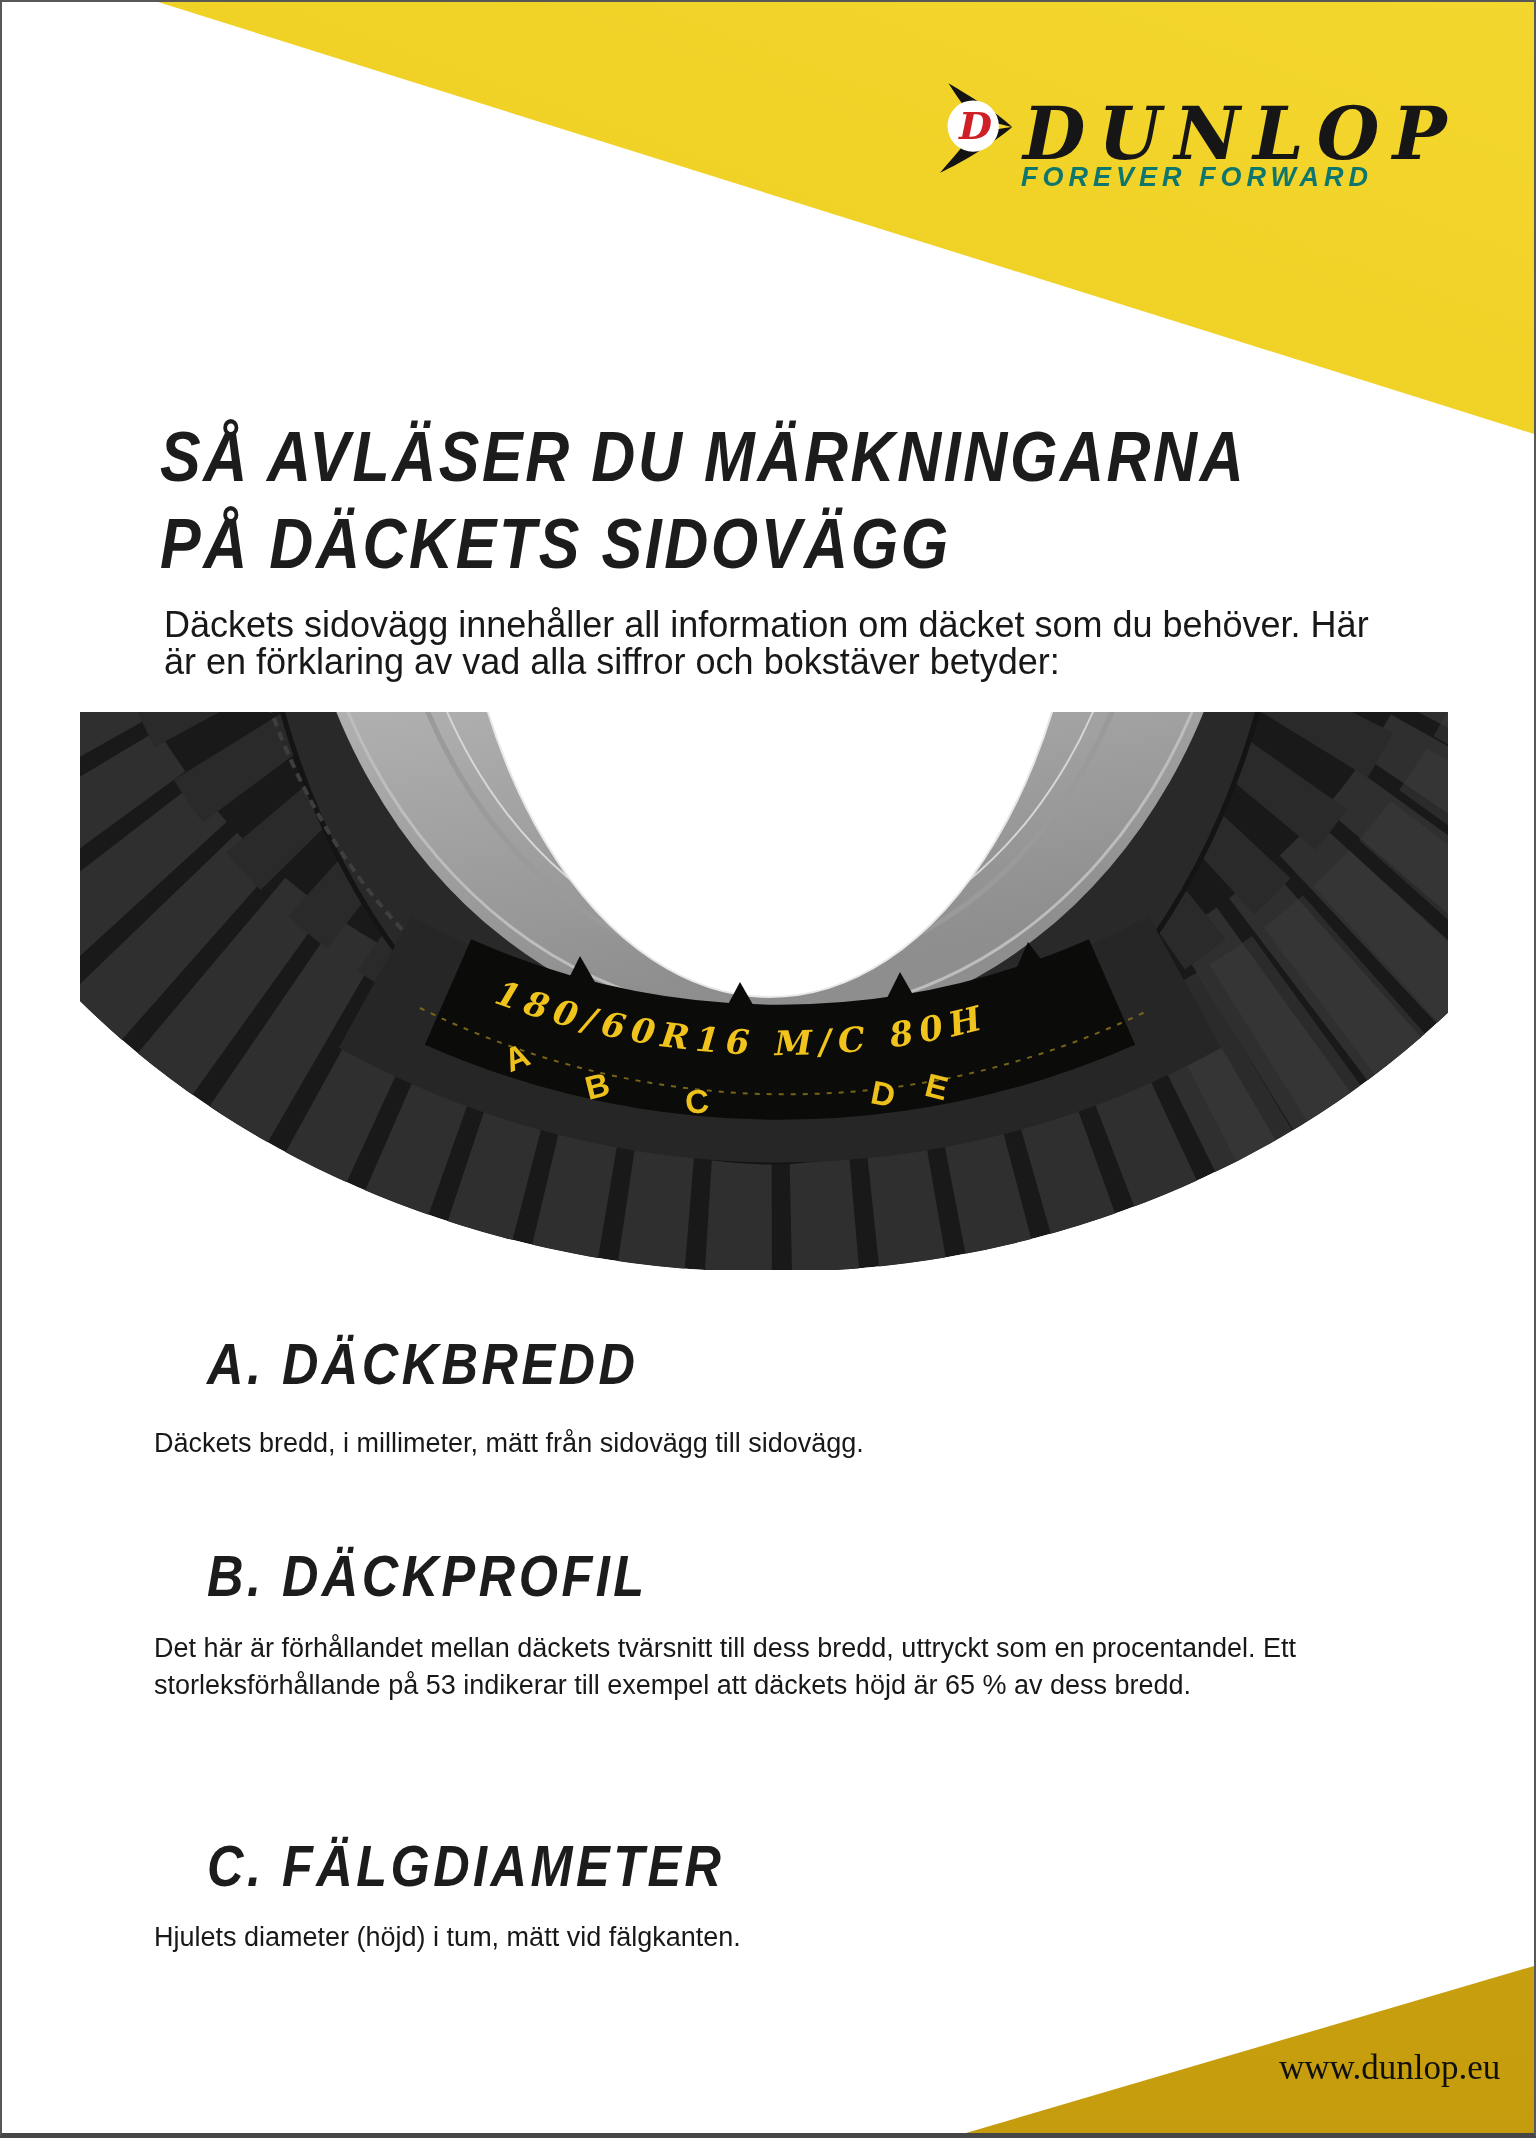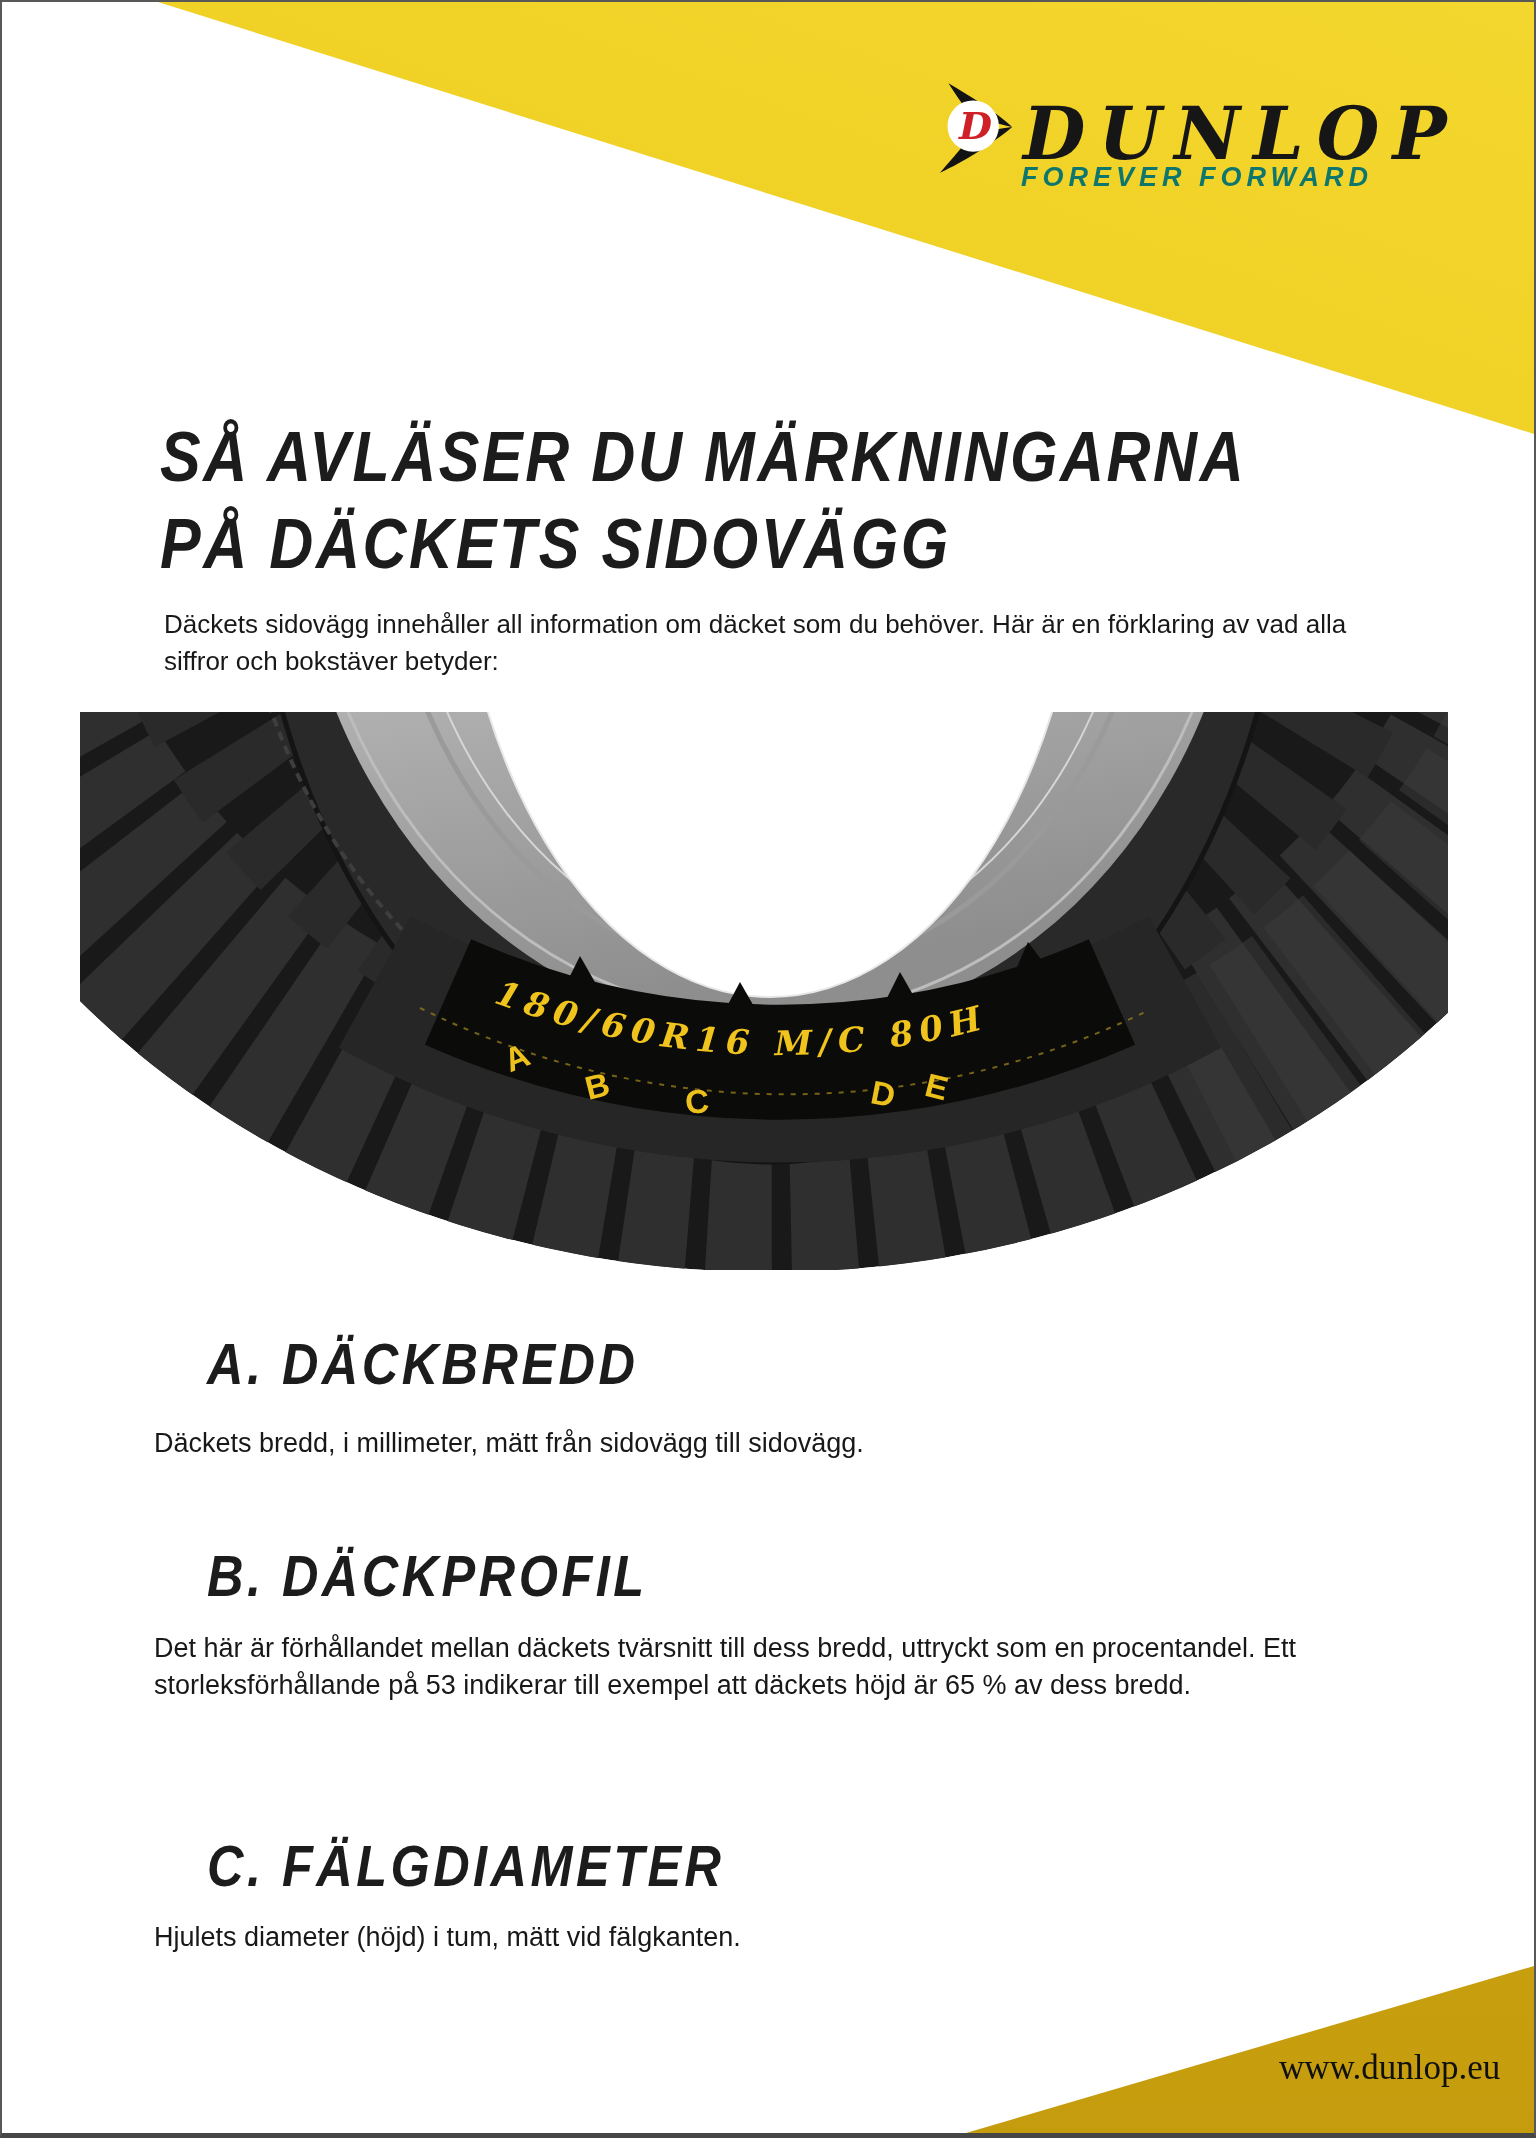--- a/index.html
+++ b/index.html
@@ -30,21 +30,21 @@
     position:absolute;left:84px;top:88px;font-weight:bold;font-style:italic;
     font-size:27px;letter-spacing:5px;color:#0f766e;white-space:nowrap;
   }
   .h1{position:absolute;left:158px;top:412px;}
   .cond{display:inline-block;transform:scaleX(0.87);transform-origin:left top;}
   .h1 .cond{
     font-weight:bold;font-style:italic;font-size:70px;line-height:87px;
     letter-spacing:3px;color:#1c1c1c;white-space:nowrap;
   }
   .intro{position:absolute;left:162px;top:604px;width:1225px;
-    font-size:26px;line-height:37px;color:#181818;}
+    font-size:36px;line-height:37px;color:#181818;}
   .tire-wrap{position:absolute;left:78px;top:710px;width:1368px;height:558px;}
   .sec-h{position:absolute;left:158px;margin-left:47px;}
   .sec-h .cond{
     font-weight:bold;font-style:italic;font-size:58px;line-height:60px;
     letter-spacing:4px;color:#1c1c1c;white-space:nowrap;
   }
   .sec-b{position:absolute;left:152px;font-size:27px;line-height:37px;color:#181818;}
   .h-a{top:1332px;} .b-a{top:1423px;width:1240px;}
   .h-b{top:1544px;} .b-b{top:1628px;width:1250px;}
   .h-c{top:1834px;text-align:right;} .b-c{top:1917px;width:1240px;}

